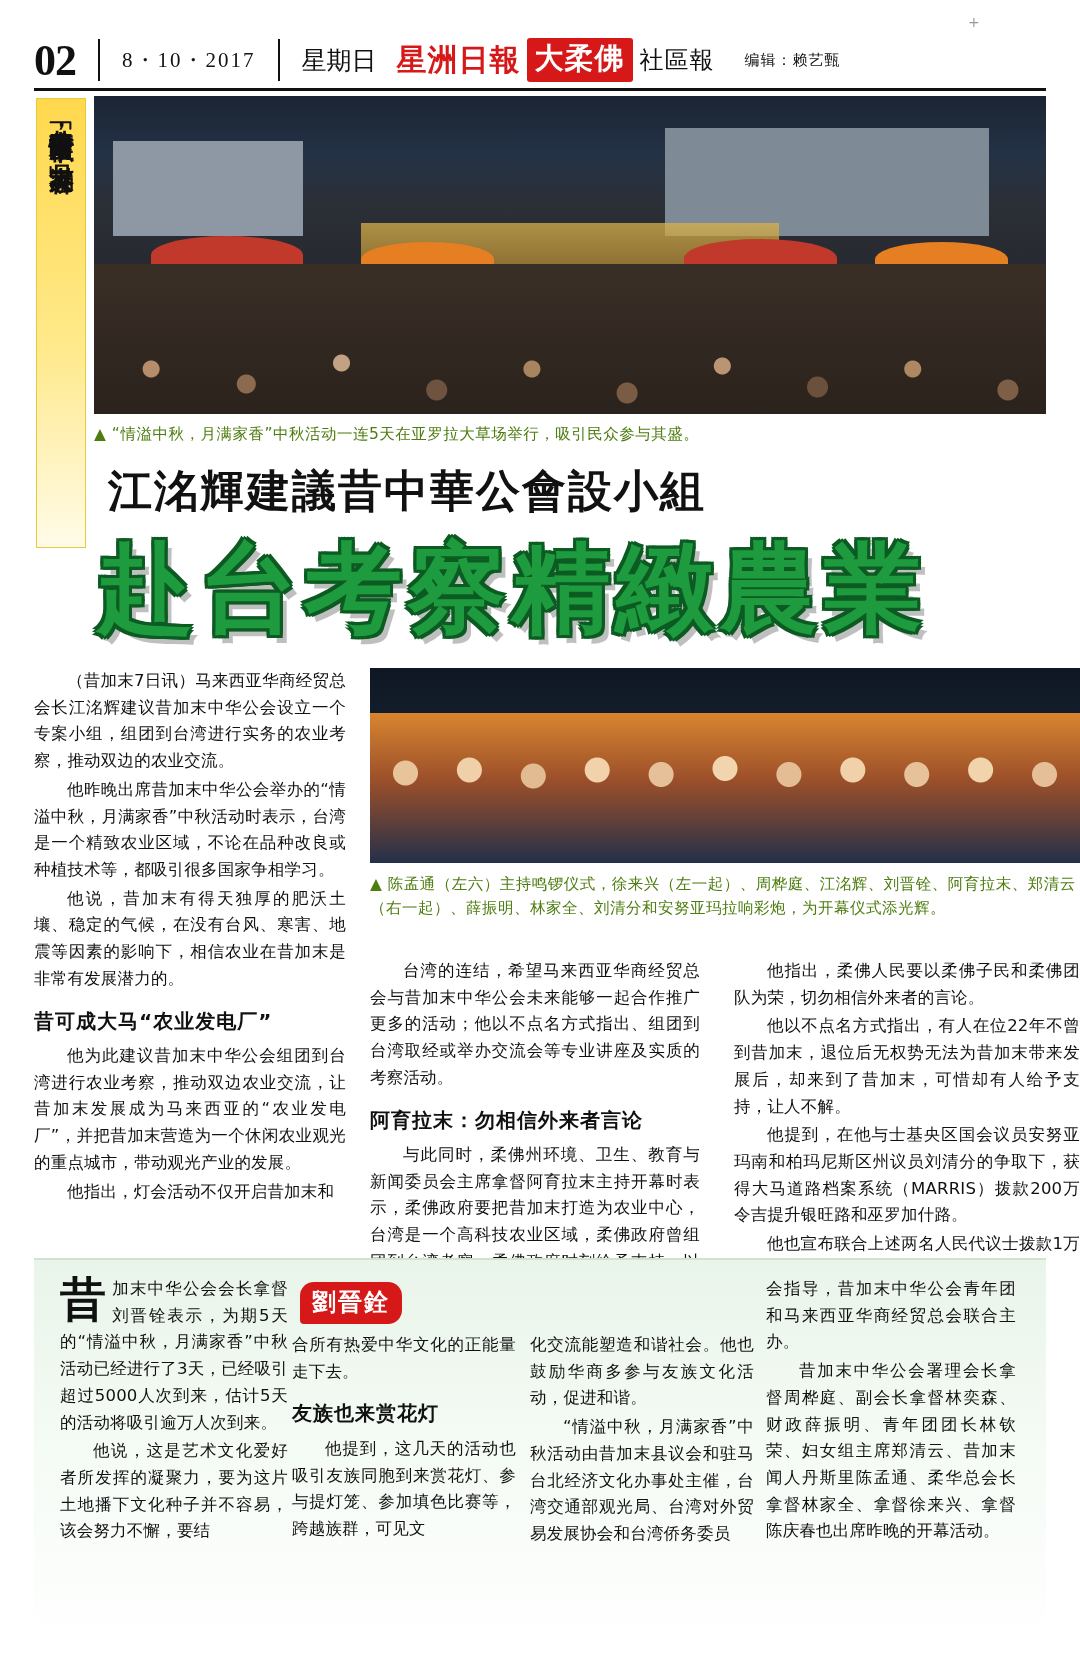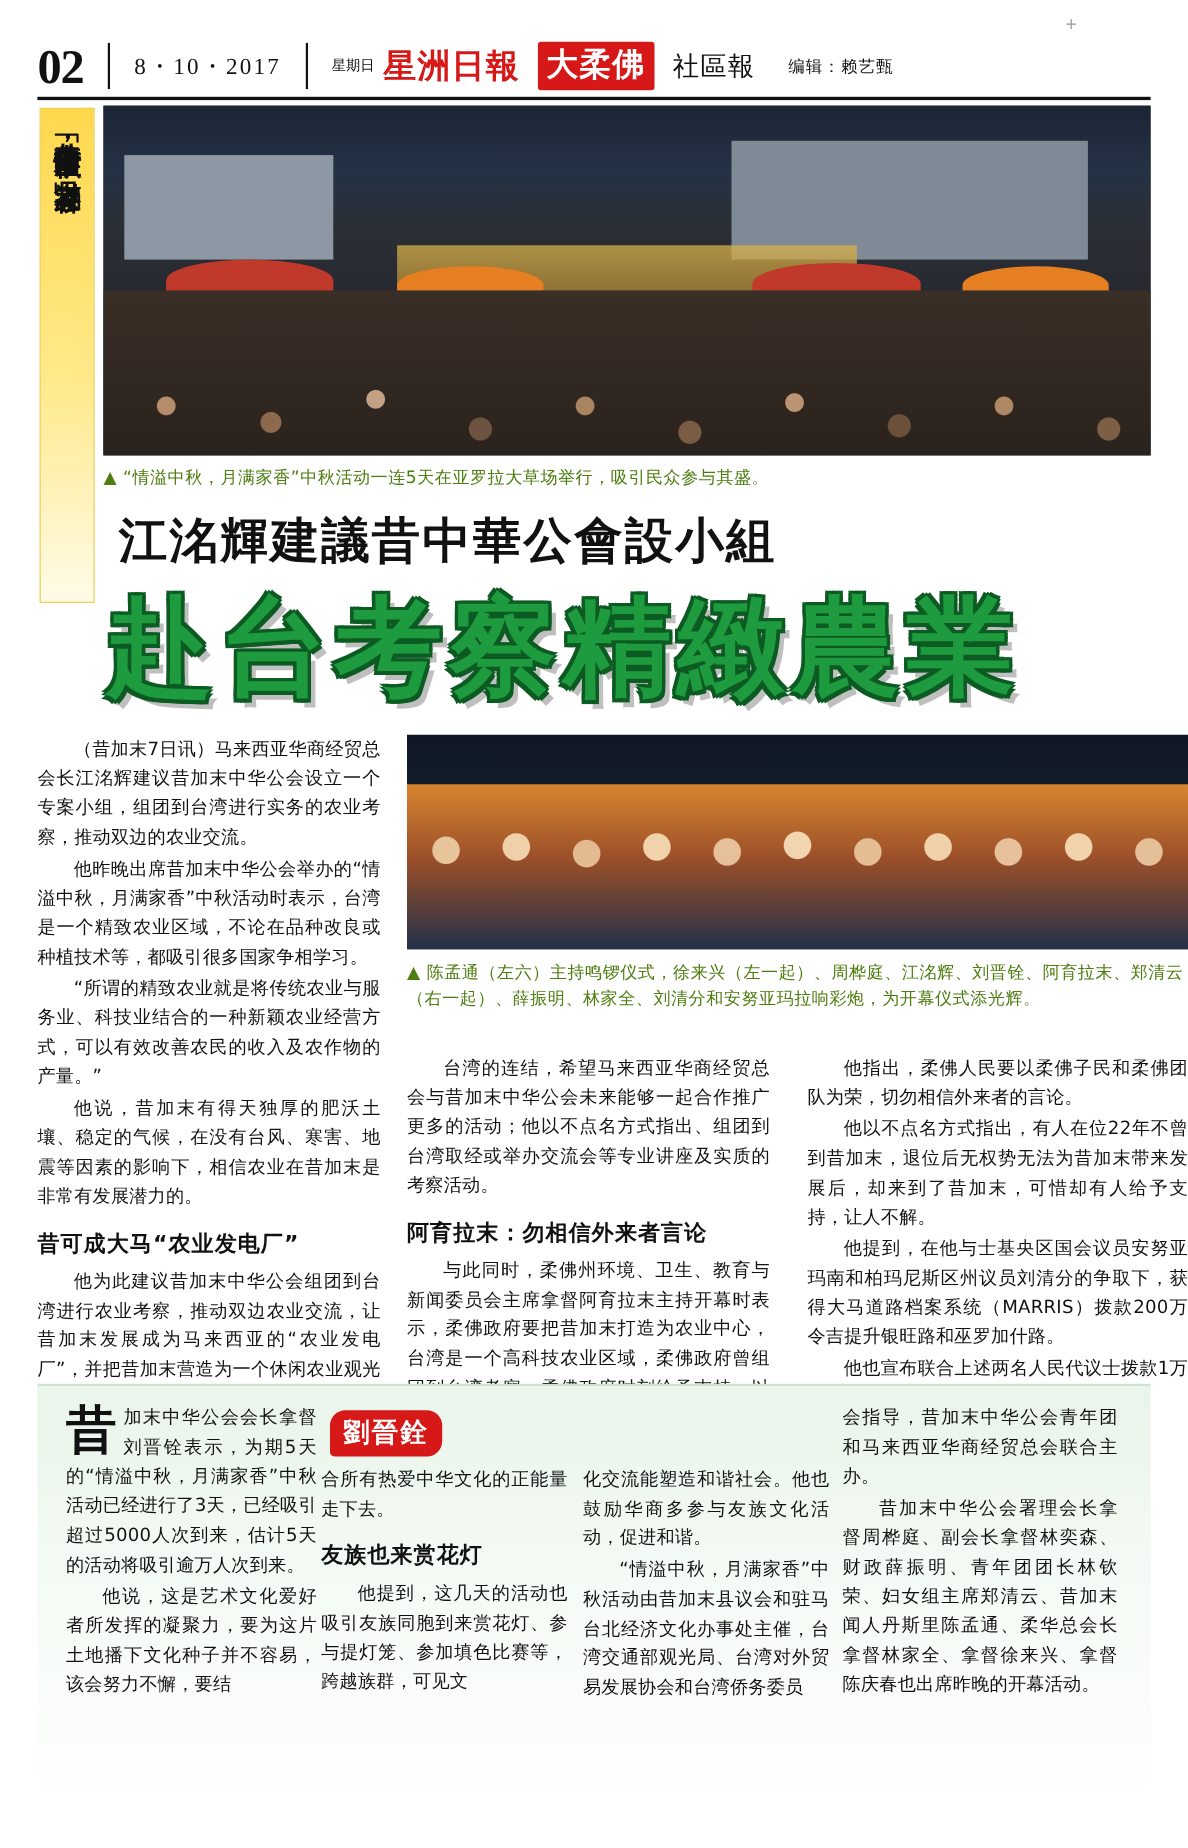--- a/index.html
+++ b/index.html
@@ -8,22 +8,22 @@
     font-family:"DejaVu Sans","Liberation Sans",sans-serif;
     color:#111;position:relative;overflow:hidden;
   }
   .page{position:relative;width:1080px;height:1680px;}
 
   
   .masthead{position:absolute;left:34px;top:32px;width:1012px;height:56px;display:flex;align-items:center;}
   .pagenum{font-family:"Liberation Serif","DejaVu Serif",serif;font-size:44px;font-weight:bold;letter-spacing:-1px;color:#111;}
   .vrule{width:2px;height:42px;background:#111;margin:0 22px;}
   .mdate{font-family:"Liberation Serif","DejaVu Serif",serif;font-size:21px;letter-spacing:2px;color:#111;}
-  .mday{font-size:13px;color:#111;}
-  .brand{display:flex;align-items:center;margin-left:8px;gap:10px;}
+  .mday{font-size:25px;color:#111;}
+  .brand{display:flex;align-items:center;margin-left:20px;}
   .brand-red{color:#d61818;font-size:30px;font-weight:bold;letter-spacing:1px;font-family:"DejaVu Sans","Liberation Sans",sans-serif;}
   .brand-box{background:#d61818;color:#fff;font-size:29px;font-weight:bold;padding:1px 8px 3px 8px;margin-left:6px;border-radius:3px;letter-spacing:1px;}
   .brand-black{font-size:24px;color:#111;margin-left:7px;letter-spacing:1px;}
   .editor{font-size:15px;color:#111;margin-left:30px;letter-spacing:1px;}
   .crossmark{position:absolute;left:968px;top:14px;color:#999;font-size:14px;}
 
   .hrule{position:absolute;left:34px;top:88px;width:1012px;height:3px;background:#111;}
 
   
   .kicker{
@@ -175,21 +175,20 @@
   <div class="cap cap1">▲ “情溢中秋，月满家香”中秋活动一连5天在亚罗拉大草场举行，吸引民众参与其盛。</div>
 
   <div class="h-sub">江洺輝建議昔中華公會設小組</div>
   <div class="h-main">赴台考察精緻農業</div>
 
   <div class="bodywrap">
 
     <div class="colA col">
       <p>（昔加末7日讯）马来西亚华商经贸总会长江洺辉建议昔加末中华公会设立一个专案小组，组团到台湾进行实务的农业考察，推动双边的农业交流。</p>
       <p>他昨晚出席昔加末中华公会举办的“情溢中秋，月满家香”中秋活动时表示，台湾是一个精致农业区域，不论在品种改良或种植技术等，都吸引很多国家争相学习。</p>
-      <p>“所谓的精致农业就是将传统农业与服务业、科技业结合的一种新颖农业经营方式，可以有效改善农民的收入及农作物的产量。”</p>
       <p>他说，昔加末有得天独厚的肥沃土壤、稳定的气候，在没有台风、寒害、地震等因素的影响下，相信农业在昔加末是非常有发展潜力的。</p>
       <div class="subhead">昔可成大马“农业发电厂”</div>
       <p>他为此建议昔加末中华公会组团到台湾进行农业考察，推动双边农业交流，让昔加末发展成为马来西亚的“农业发电厂”，并把昔加末营造为一个休闲农业观光的重点城市，带动观光产业的发展。</p>
       <p>他指出，灯会活动不仅开启昔加末和</p>
     </div>
 
     <div class="photo2">
       <div class="p2-bg"></div>
       <div class="p2-figs"></div>
     </div>

